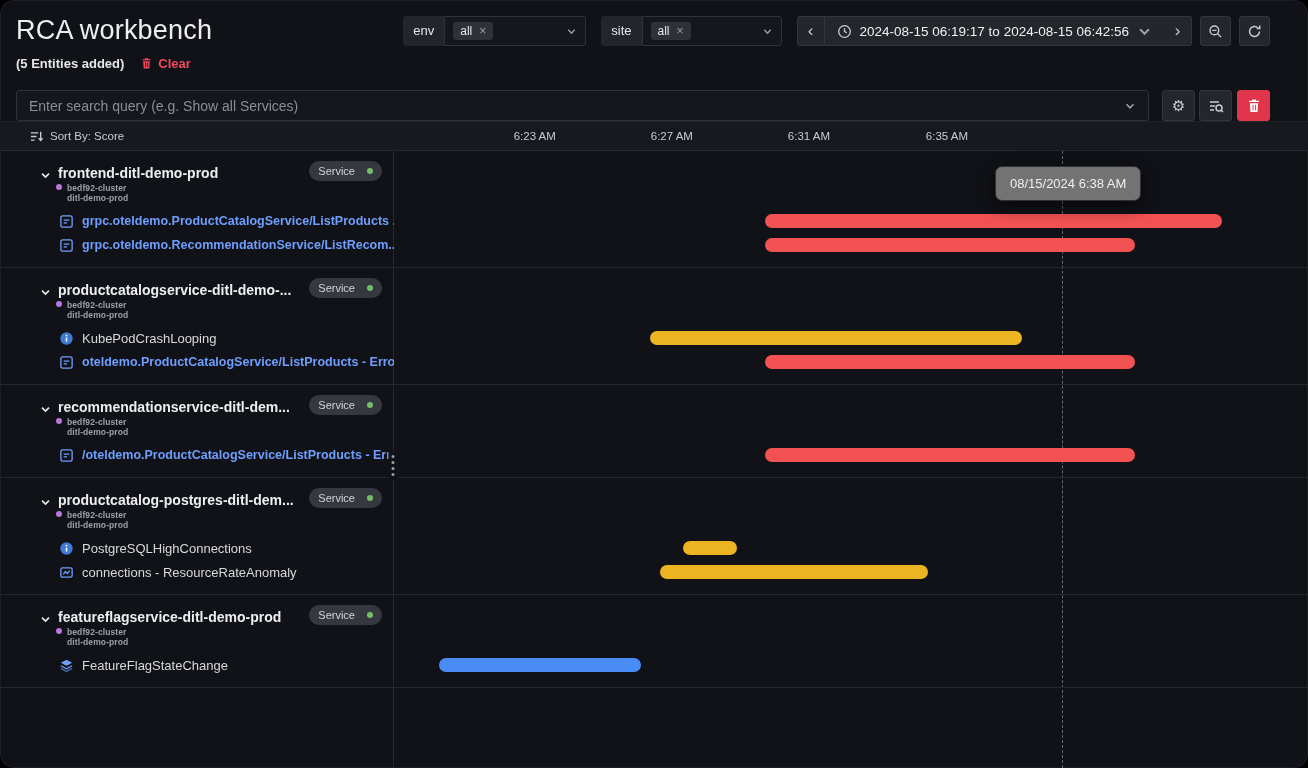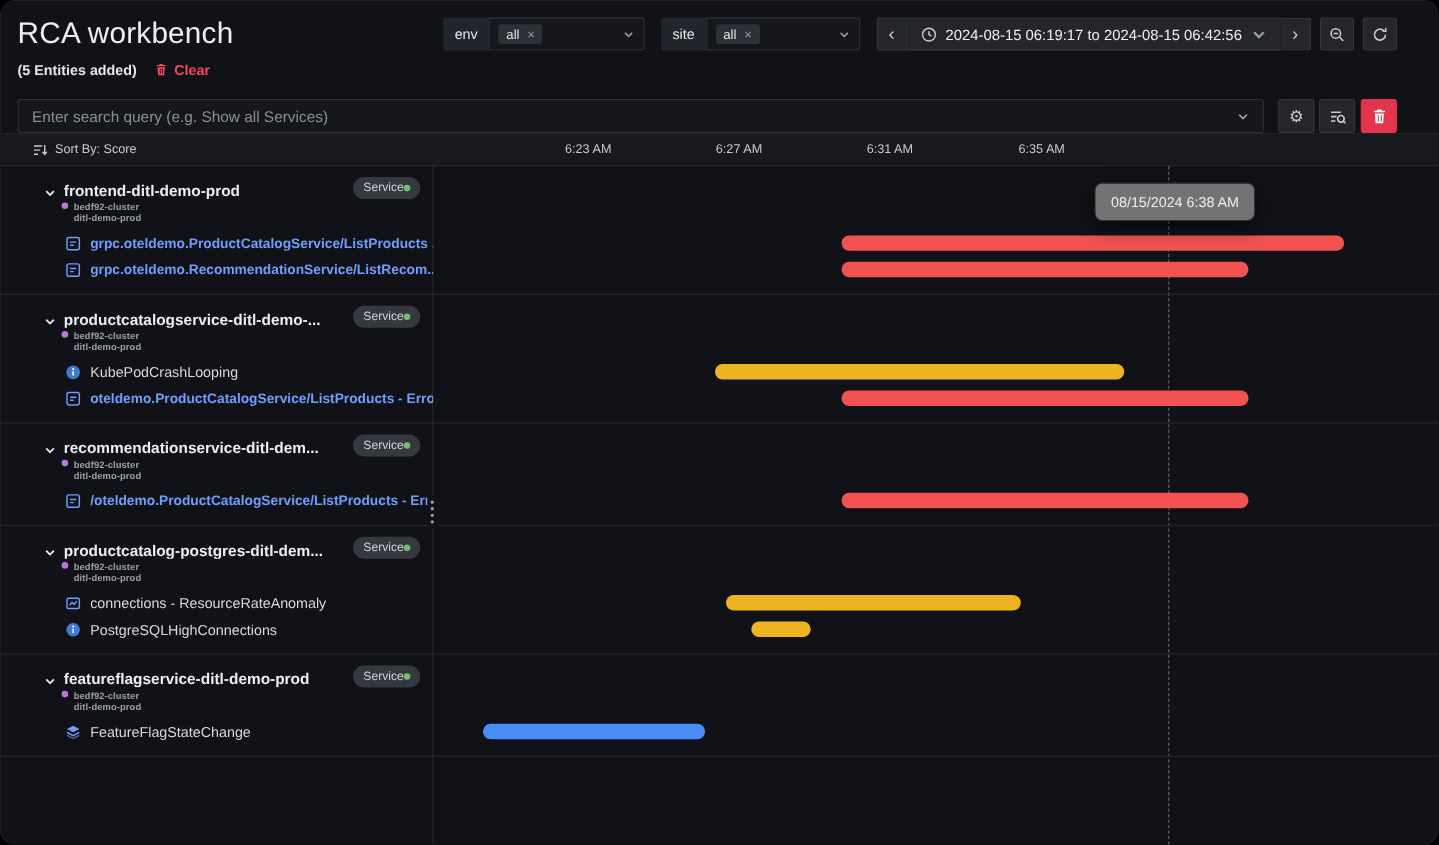--- a/index.html
+++ b/index.html
@@ -90,21 +90,21 @@
   .drag-handle { position: absolute; left: 393px; top: 300px; transform: translateX(-50%);
     display: flex; flex-direction: column; gap: 3px; padding: 4px 3px; background: #111217; z-index: 2; cursor: row-resize; }
   .drag-handle i { width: 3px; height: 3px; border-radius: 50%; background: #9aa0a6; }
 
   .group { position: relative; z-index: 1; border-bottom: 1px solid #26282d; padding: 8px 0 10px; }
   .group-header { display: flex; align-items: flex-end; gap: 7px; height: 22px; width: 394px;
     padding-left: 40px; cursor: pointer; }
   .group-header .chev-icon { color: #e6e7e9; flex-shrink: 0; }
   .group-header .chev-icon svg { width: 11px; height: 11px; }
   .group-title { font-size: 14px; font-weight: 700; color: #eceef1; white-space: nowrap; overflow: hidden; }
-  .badge { margin-left: auto; margin-right: 12px; flex-shrink: 0; display: inline-flex; align-items: center; gap: 0;
+  .badge { margin-left: auto; margin-right: 12px; flex-shrink: 0; display: inline-flex; align-items: center; gap: 12px;
     background: #35383f; border-radius: 10px; height: 20px; padding: 0 9px; font-size: 11px; color: #d2d4d8; }
   .badge-dot { width: 6px; height: 6px; border-radius: 50%; background: #73bf69; }
 
   .cluster { display: flex; gap: 5px; padding-left: 56px; margin-top: 2px; }
   .cluster-dot { width: 6px; height: 6px; border-radius: 50%; background: #b877d9; margin-top: 1px; flex-shrink: 0; }
   .cluster-lines { font-size: 8.5px; line-height: 10px; font-weight: 700; color: #9da1a7; letter-spacing: .1px; }
 
   .items { margin-top: 6px; }
   .item-row { display: flex; height: 24px; align-items: center; }
   .item-left { width: 394px; flex-shrink: 0; display: flex; align-items: center; gap: 8px;
@@ -418,44 +418,44 @@
             <span class="cluster-dot"></span>
             <div class="cluster-lines">
               <div>bedf92-cluster</div>
               <div>ditl-demo-prod</div>
             </div>
           </div>
           <div class="items">
             <div class="item-row">
               <div class="item-left ">
                 <span class="item-icon">
-                  <svg viewBox="0 0 16 16" width="15" height="15" fill="none" stroke="#6e9fff" stroke-width="1.4">
-                    <rect x="2" y="3" width="12" height="10" rx="1.5"></rect>
-                    <path d="M4.5 10l2.4-3 2 2 2.6-3"></path>
-                  </svg>
-                </span>
-                <span class="item-text">connections - ResourceRateAnomaly</span>
-              </div>
-              <div class="item-track">
-                <div class="bar" style="left:29.1%;width:29.3%;background:#ecb421"></div>
-              </div>
-            </div>
-            <div class="item-row">
-              <div class="item-left ">
-                <span class="item-icon">
                   <svg viewBox="0 0 16 16" width="15" height="15">
                     <circle cx="8" cy="8" r="6.6" fill="#3e7bd6"></circle>
                     <circle cx="8" cy="4.9" r="1" fill="#fff"></circle>
                     <rect x="7.2" y="6.8" width="1.6" height="4.6" rx="0.8" fill="#fff"></rect>
                   </svg>
                 </span>
                 <span class="item-text">PostgreSQLHighConnections</span>
               </div>
               <div class="item-track">
                 <div class="bar" style="left:31.6%;width:5.9%;background:#ecb421"></div>
+              </div>
+            </div>
+            <div class="item-row">
+              <div class="item-left ">
+                <span class="item-icon">
+                  <svg viewBox="0 0 16 16" width="15" height="15" fill="none" stroke="#6e9fff" stroke-width="1.4">
+                    <rect x="2" y="3" width="12" height="10" rx="1.5"></rect>
+                    <path d="M4.5 10l2.4-3 2 2 2.6-3"></path>
+                  </svg>
+                </span>
+                <span class="item-text">connections - ResourceRateAnomaly</span>
+              </div>
+              <div class="item-track">
+                <div class="bar" style="left:29.1%;width:29.3%;background:#ecb421"></div>
               </div>
             </div>
           </div>
         </div>
         <div class="group">
           <div class="group-header">
             <span class="chev-icon">
               <svg viewBox="0 0 12 12" width="11" height="11" fill="none" stroke="currentColor" stroke-width="1.8">
                 <path d="M2.2 4 6 7.8 9.8 4"></path>
               </svg>

